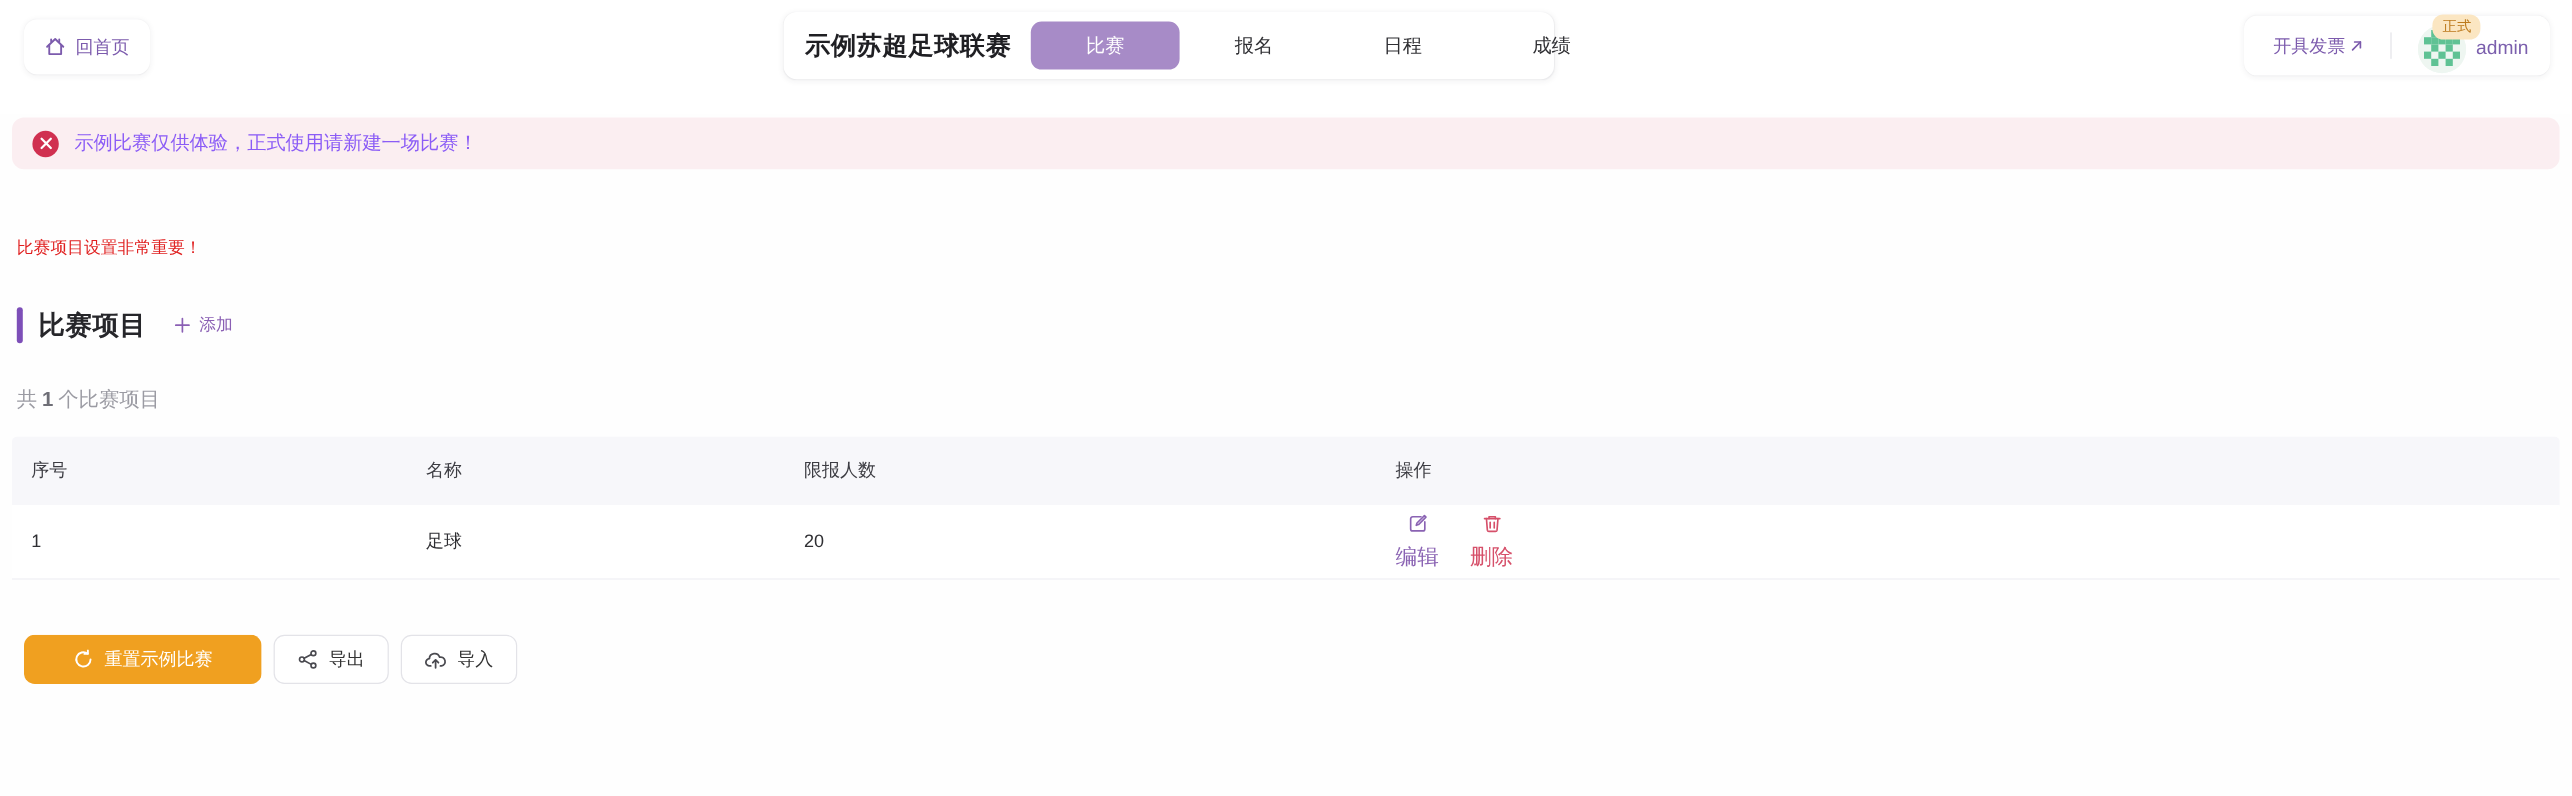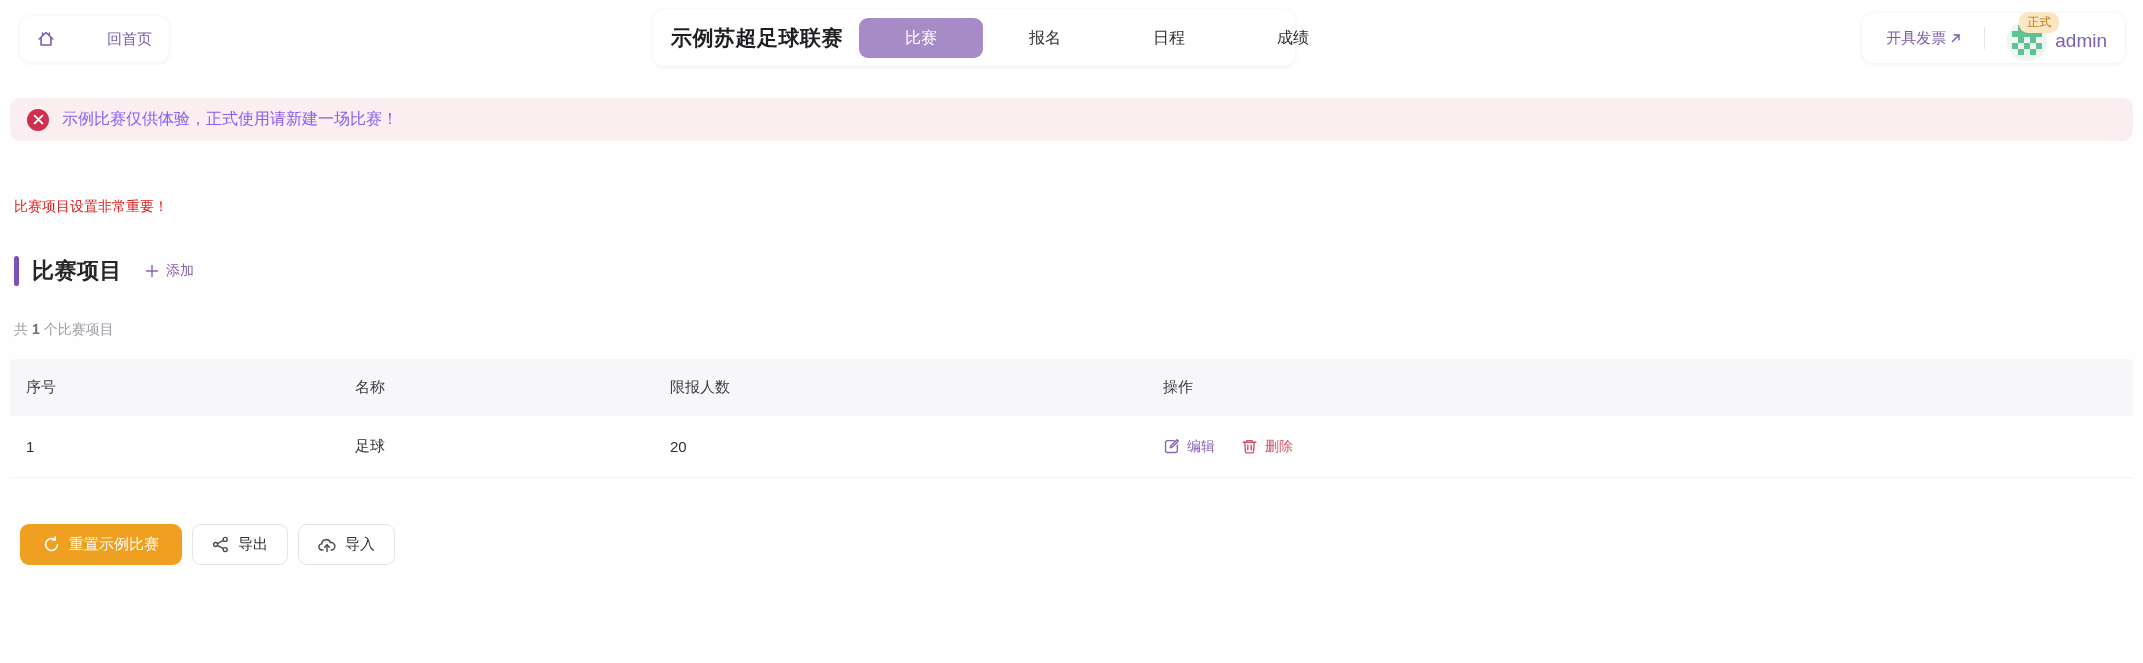--- a/index.html
+++ b/index.html
@@ -18,79 +18,79 @@
   }
 
   
   .header { position:relative; height:80px; }
   .card {
     background:#fff; border-radius:11px;
     box-shadow:0 1px 5px rgba(40,40,60,.07), 0 0 1px rgba(40,40,60,.05);
   }
   .home-card { position:absolute; left:20px; top:16px; height:46px;
     display:flex; align-items:center; padding:0 17px; gap:8px; cursor:pointer; }
-  .home-card .label { color:#7c5bad; font-size:15px;margin-left:44px; }
+  .home-card .label { color:#7c5bad; font-size:15px; }
   .home-card svg { stroke:#7c5bad; }
 
   .center-card { position:absolute; left:653px; top:10px; width:642px; height:56px;
     display:flex; align-items:center; padding:0 9px 0 18px; }
   .match-title { font-size:21px; font-weight:700; color:#1f1f23; letter-spacing:.5px; white-space:nowrap; }
   .tabs { display:flex; align-items:center; margin-left:16px; }
   .tab { width:124px; height:40px; border-radius:9px; display:flex; align-items:center; justify-content:center;
     font-size:16px; color:#2f2f33; cursor:pointer; }
   .tab.active { background:#a78bc7; color:#fff; }
 
   .right-card { position:absolute; right:18px; top:13px; height:50px;
     display:flex; align-items:center; padding:0 18px 0 24px; }
   .invoice { display:flex; align-items:center; gap:4px; color:#7c5bad; font-size:15px; cursor:pointer; }
   .invoice svg { stroke:#7c5bad; }
   .v-divider { width:1px; height:22px; background:#e3e3e8; margin:0 22px; }
   .user { display:flex; align-items:center; gap:8px; position:relative; cursor:pointer; padding-top:6px; }
   .avatar-wrap { position:relative; width:40px; height:40px; }
   .avatar { width:40px; height:40px; border-radius:50%; background:#eef6f1; overflow:hidden; display:block; }
   .badge { position:absolute; top:-9px; left:12px; background:#fbe6c2; color:#bd7a1d;
     font-size:12px; line-height:1; padding:4px 8px 5px; border-radius:9px; white-space:nowrap; }
-  .username { color:#7b5fad; font-size:19px; }
+  .username { color:#7b5fad; font-size:16px; }
 
   
   .alert { margin:18px 10px 0 10px; height:43px; background:#fbeef1; border-radius:10px;
     display:flex; align-items:center; padding:0 17px; gap:13px; }
   .alert-icon { width:22px; height:22px; border-radius:50%; background:#d03050; flex:0 0 auto;
     display:flex; align-items:center; justify-content:center; }
   .alert-text { font-size:16px; color:#8b5cf6; }
 
   
   .warning-line { margin:57px 0 0 14px; font-size:14px; color:#e01f1f; }
 
   
   .section-head { margin:40px 0 0 14px; display:flex; align-items:center; }
   .section-bar { width:5px; height:30px; border-radius:3px; background:#7d4fb8; margin-right:13px; }
   .section-title { font-size:22px; font-weight:700; color:#26262a; letter-spacing:.5px; }
   .add-btn { display:flex; align-items:center; gap:7px; margin-left:23px; color:#8a5fb4;
     font-size:14px; cursor:pointer; }
   .add-btn svg { stroke:#8a5fb4; }
 
-  .count-line { margin:35px 0 2px 14px; font-size:14px; color:#9b9ba3; }
+  .count-line { margin:35px 0 2px 14px; font-size:17px; color:#9b9ba3; }
   .count-line b { color:#6e6e76; font-weight:700; margin:0 4px; }
 
   
   .table { margin:20px 10px 0 10px; font-size:15px; }
   .t-row { display:grid; grid-template-columns:329px 315px 493px 1fr; align-items:center; padding:0 16px; }
   .t-head { background:#f7f7fa; height:57px; color:#3c3c42; border-top-left-radius:4px; border-top-right-radius:4px; }
   .t-body-row { background:#fff; height:62px; border-bottom:1px solid #efeff4; color:#2f2f33; }
   .row-actions { display:flex; align-items:center; gap:26px; }
-  .action-btn { display:flex; align-items:center; gap:7px; font-size:14px; cursor:pointer; background:none; border:none; padding:0; font-family:inherit; }
+  .action-btn { display:flex; align-items:center; gap:7px; font-size:18px; cursor:pointer; background:none; border:none; padding:0; font-family:inherit;flex-direction:column; }
   .action-edit { color:#8a63b3; } .action-edit svg { stroke:#8a63b3; }
   .action-delete { color:#d6506a; } .action-delete svg { stroke:#d6506a; }
 
   
   .btn-row { margin:46px 0 0 20px; display:flex; align-items:center; gap:10px; }
   .btn { height:41px; border-radius:9px; display:flex; align-items:center; justify-content:center;
     gap:9px; font-size:15px; cursor:pointer; border:1px solid transparent; font-family:inherit; }
-  .btn-warning { background:#f0a020; color:#fff; padding:0 22px; }
+  .btn-warning { background:#f0a020; color:#fff; padding:0 40px; }
   .btn-warning svg { stroke:#fff; }
   .btn-plain { background:#fff; color:#333; border:1px solid #e3e3e8; padding:5px 19px; }
   .btn-plain svg { stroke:#4a4a50; }
 
   
   .footer { position:absolute; left:0; right:0; top:616px; display:flex; align-items:center;
     justify-content:center; gap:14px; font-size:14px; color:#8a8a92; }
   .footer-logo { width:27px; height:27px; border:1px solid #d6d6f2; border-radius:7px; background:#fff;
     display:flex; align-items:center; justify-content:center; }
   .footer a, .footer .link { text-decoration:none; cursor:pointer; }

